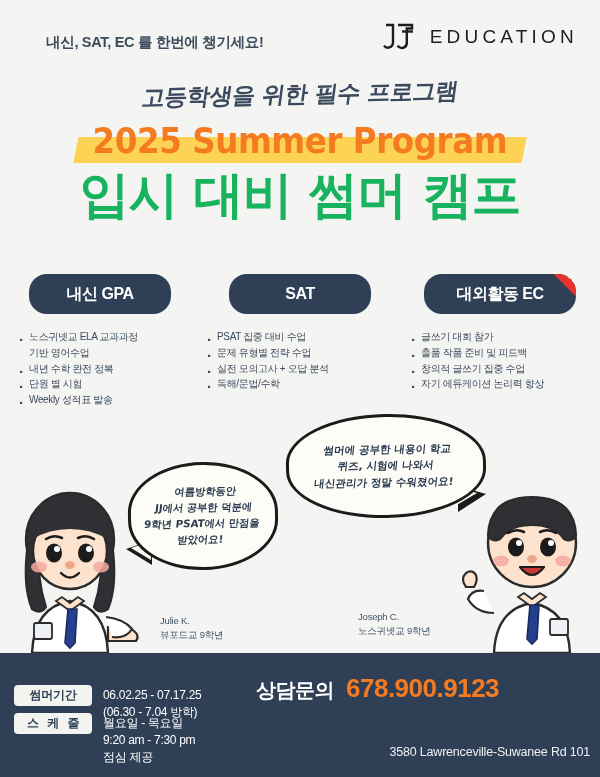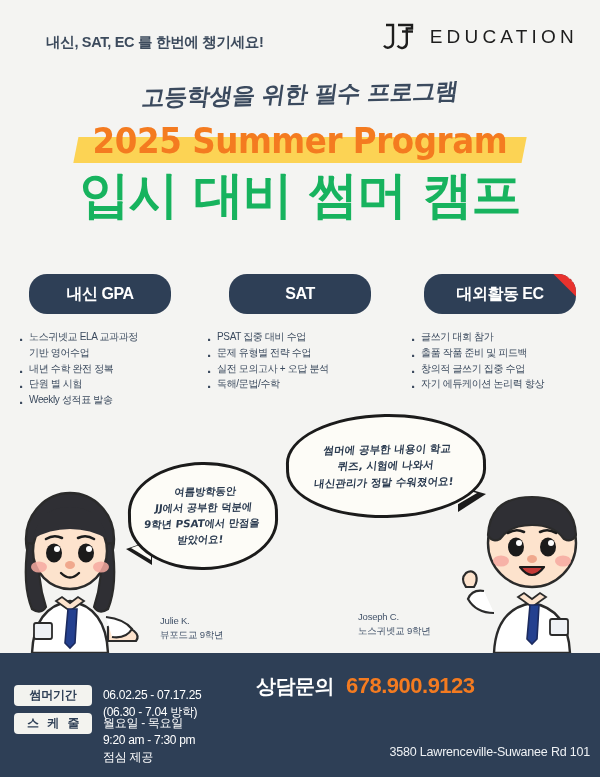--- a/index.html
+++ b/index.html
@@ -152,21 +152,21 @@
   .f-text { font-size: 12px; line-height: 1.42; letter-spacing: -0.3px; padding-top: 2px; }
   .f-sep {
     position: absolute; left: 247px; top: 14px; bottom: 12px;
     width: 1px; background: rgba(255,255,255,0.0);
   }
   .f-right { position: absolute; left: 256px; top: 10px; right: 10px; }
   .f-r-line { display: flex; align-items: baseline; gap: 12px; }
   .f-label-sm { font-size: 11.5px; letter-spacing: 2px; color: #eef1f4; white-space: nowrap; }
   .f-brand { font-size: 20px; font-weight: 700; color: #f5d84f; letter-spacing: -0.6px; }
   .f-label-lg { font-size: 20px; font-weight: 700; color: #ffffff; letter-spacing: -0.5px; white-space: nowrap; text-align: right; }
-  .f-phone { font-size: 22px; font-weight: 700; color: #f47b20; letter-spacing: -0.5px; }
+  .f-phone { font-size: 26px; font-weight: 700; color: #f47b20; letter-spacing: -0.5px; }
   .f-addr { position: absolute; right: 10px; top: 92px; font-size: 12.5px; color: #eef1f4; letter-spacing: -0.2px; }
 </style>
 </head>
 <body>
 
 <div id="poster">
 
   <div class="tagline">내신, SAT, EC 를 한번에 챙기세요!</div>
 
   <div class="logo">

